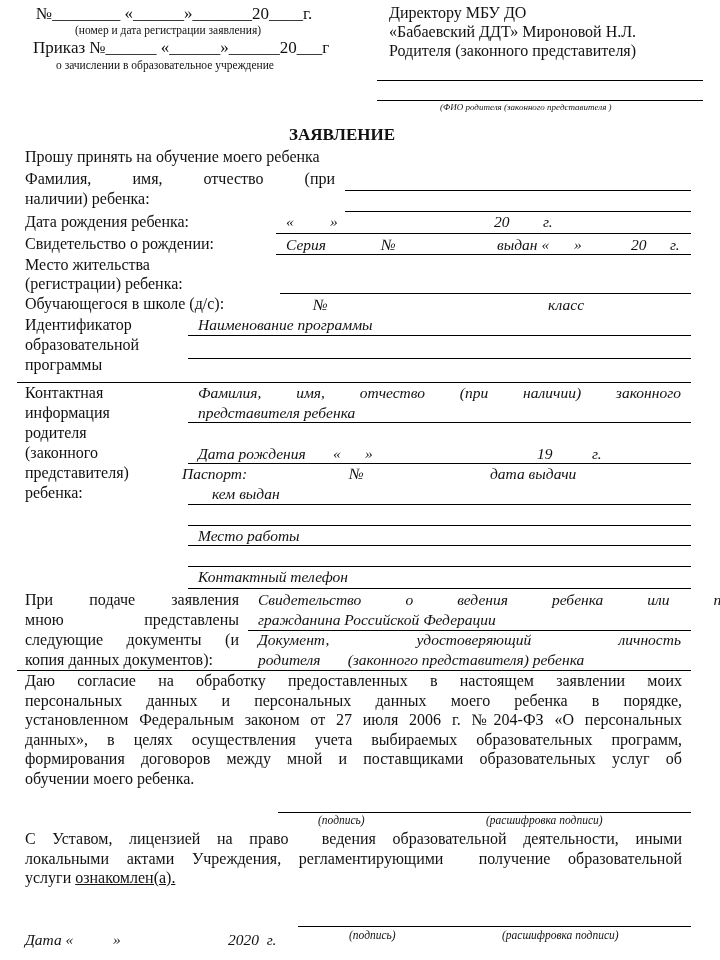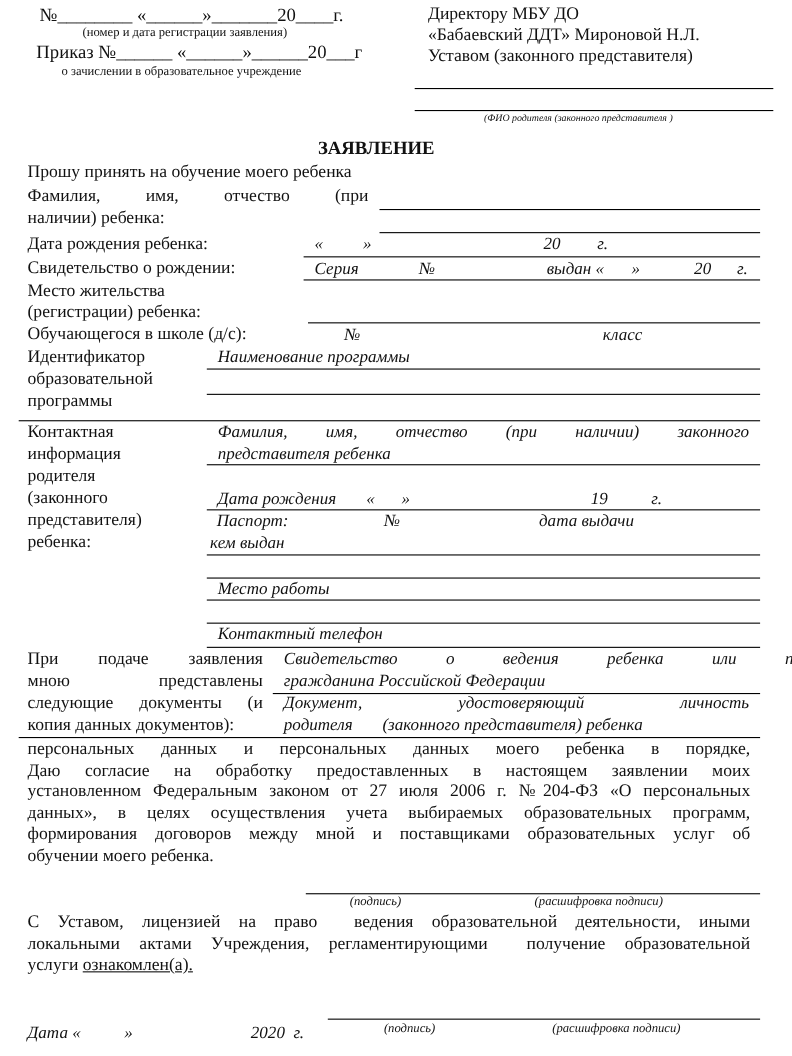--- a/index.html
+++ b/index.html
@@ -20,21 +20,21 @@
 </head>
 <body>
 
 <div class="abs f16" style="left:36px;top:4px;font-size:17px;">№________ «______»_______20____г.</div>
 <div class="abs f12" style="left:75px;top:24px;">(номер и дата регистрации заявления)</div>
 <div class="abs f16" style="left:33px;top:38px;font-size:17px;">Приказ №______ «______»______20___г</div>
 <div class="abs f12" style="left:56px;top:59px;">о зачислении в образовательное учреждение</div>
 
 <div class="abs f16" style="left:389px;top:4px;">Директору МБУ ДО</div>
 <div class="abs f16" style="left:389px;top:23px;">«Бабаевский ДДТ» Мироновой Н.Л.</div>
-<div class="abs f16" style="left:389px;top:42px;">Уставом (законного представителя)</div>
+<div class="abs f16" style="left:389px;top:42px;">Родителя (законного представителя)</div>
 <div class="line" style="left:377px;top:80px;width:326px;"></div>
 <div class="line" style="left:377px;top:100px;width:326px;"></div>
 <div class="abs it f9" style="left:440px;top:102px;">(ФИО  родителя (законного представителя )</div>
 
 <div class="abs" style="left:289px;top:125px;font-size:17px;font-weight:bold;">ЗАЯВЛЕНИЕ</div>
 
 <div class="abs f16" style="left:25px;top:148px;">Прошу принять на обучение моего ребенка</div>
 
 <div class="abs f16" style="left:25px;top:170px;width:310px;display:flex;justify-content:space-between;">
   <span>Фамилия,</span>
@@ -97,24 +97,24 @@
 <div class="abs it f15" style="left:198px;top:404px;">представителя ребенка</div>
 <div class="line" style="left:188px;top:422px;width:503px;"></div>
 
 <div class="abs it f15" style="left:198px;top:445px;">Дата рождения</div>
 <div class="abs it f15" style="left:333px;top:445px;">«</div>
 <div class="abs it f15" style="left:365px;top:445px;">»</div>
 <div class="abs it f15" style="left:537px;top:445px;">19</div>
 <div class="abs it f15" style="left:592px;top:445px;">г.</div>
 <div class="line" style="left:188px;top:463px;width:503px;"></div>
 
-<div class="abs it f15" style="left:197px;top:465px;">Паспорт:</div>
+<div class="abs it f15" style="left:182px;top:465px;">Паспорт:</div>
 <div class="abs it f15" style="left:349px;top:465px;">№</div>
 <div class="abs it f15" style="left:490px;top:465px;">дата выдачи</div>
-<div class="abs it f15" style="left:191px;top:485px;">кем выдан</div>
+<div class="abs it f15" style="left:212px;top:485px;">кем выдан</div>
 <div class="line" style="left:188px;top:504px;width:503px;"></div>
 <div class="line" style="left:188px;top:525px;width:503px;"></div>
 
 <div class="abs it f15" style="left:198px;top:527px;">Место работы</div>
 <div class="line" style="left:188px;top:545px;width:503px;"></div>
 <div class="line" style="left:188px;top:566px;width:503px;"></div>
 
 <div class="abs it f15" style="left:198px;top:568px;">Контактный телефон</div>
 <div class="line" style="left:188px;top:588px;width:503px;"></div>
 
@@ -146,22 +146,22 @@
 <div class="line" style="left:248px;top:630px;width:443px;"></div>
 <div class="abs it f15" style="left:258px;top:631px;width:423px;display:flex;justify-content:space-between;">
   <span>Документ,</span>
   <span>удостоверяющий</span>
   <span>личность</span>
 </div>
 <div class="abs it f15" style="left:258px;top:651px;white-space:pre;">родителя       (законного представителя) ребенка</div>
 <div class="line" style="left:17px;top:670px;width:674px;"></div>
 
 <div class="para" style="left:25px;top:671px;width:657px;">
+  <span class="jl">Даю согласие на обработку предоставленных в настоящем заявлении моих</span>
   <span class="jl">персональных данных и персональных данных моего ребенка в порядке,</span>
-  <span class="jl">Даю согласие на обработку предоставленных в настоящем заявлении моих</span>
   <span class="jl">установленном Федеральным законом от 27 июля 2006 г. №204-ФЗ «О персональных</span>
   <span class="jl">данных», в целях осуществления учета выбираемых образовательных программ,</span>
   <span class="jl">формирования договоров между мной и поставщиками образовательных услуг об</span>
   <span class="last">обучении моего ребенка.</span>
 </div>
 <div class="line" style="left:278px;top:812px;width:413px;"></div>
 <div class="abs it f12" style="left:318px;top:814px;">(подпись)</div>
 <div class="abs it f12" style="left:486px;top:814px;">(расшифровка подписи)</div>
 
 <div class="para" style="left:25px;top:829px;width:657px;">

